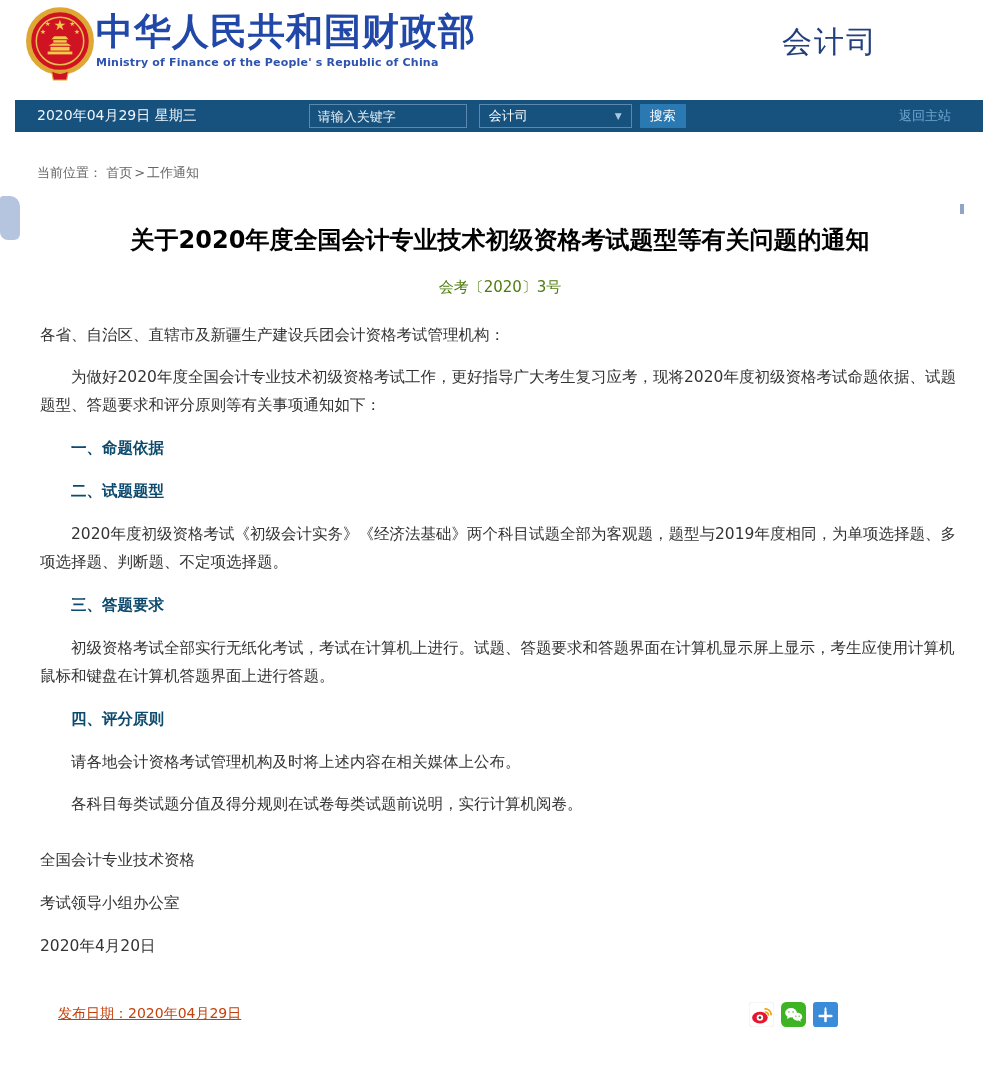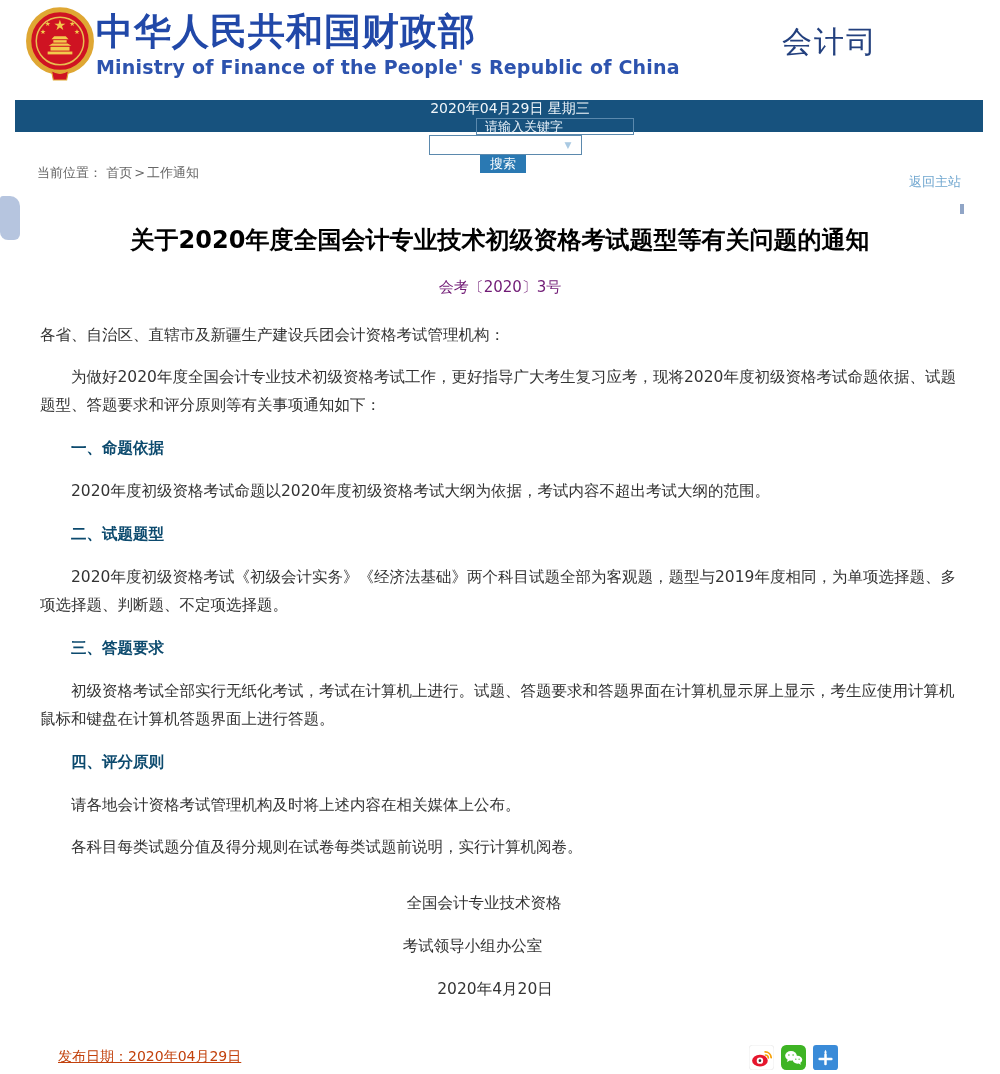--- a/index.html
+++ b/index.html
@@ -8,62 +8,62 @@
     width: 1000px; min-height: 1074px; margin: 0 auto;
     font-family: "DejaVu Sans", "Liberation Sans", sans-serif;
     color: #333; position: relative; overflow-x: hidden;
   }
 
   
   .site-header { height: 98px; position: relative; background:#fff; }
   .emblem { position:absolute; left:22px; top:4px; }
   .brand { position:absolute; left:96px; top:10px; }
   .brand-cn { font-size:37px; font-weight:bold; color:#2148a8; letter-spacing:1px; line-height:44px; }
-  .brand-en { font-size:19px; font-weight:bold; color:#2d53ae; margin-top:2px; letter-spacing:0.2px; }
+  .brand-en { font-size:11px; font-weight:bold; color:#2d53ae; margin-top:2px; letter-spacing:0.2px; }
   .dept { position:absolute; right:122px; top:22px; font-size:30px; color:#23407e; letter-spacing:2px; cursor:pointer; }
 
   
   .navbar {
     margin: 2px 17px 0 15px; height: 32px; background:#17527e;
-    display:flex; align-items:center; color:#fff;flex-direction:column;
+    display:flex; align-items:center; color:#fff;
   }
   .nav-date { padding-left:22px; font-size:14px; color:#f0f6fa; white-space:nowrap; }
   .nav-search-input {
     margin-left:112px; width:158px; height:24px; background:transparent;
     border:1px solid #5b89ad; color:#f0abfc; font-size:13px; padding:0 8px;
     font-family:inherit; outline:none;
   }
   .nav-search-input::placeholder { color:#e3eef7; opacity:1; }
   .nav-scope {
     margin-left:12px; width:153px; height:24px; border:1px solid #5b89ad;
     display:flex; align-items:center; justify-content:space-between;
     padding:0 9px; font-size:13px; cursor:pointer;
   }
   .nav-scope .chev { font-size:9px; color:#a9c9e2; }
   .nav-search-btn {
     margin-left:8px; width:46px; height:24px; background:#2a79b3; color:#fff;
     border:none; font-size:13px; cursor:pointer; font-family:inherit;text-align:center;
   }
-  .nav-home { margin-left:auto; padding-right:22px; font-size:13px; color:#6fa6cf; text-decoration:none; cursor:pointer; }
+  .nav-home { margin-left:auto; padding-right:32px; font-size:13px; color:#6fa6cf; text-decoration:none; cursor:pointer; }
 
   
   .breadcrumb { margin-top:32px; padding-left:37px; font-size:13px; color:#666; }
   .breadcrumb a { color:#666; text-decoration:none; cursor:pointer; }
   .breadcrumb .sep { margin:0 2px; }
 
   
   .article { padding:0 40px;margin-top:28px; }
   .article-title { margin-top:42px; text-align:center; font-size:24px; font-weight:bold; color:#000; line-height:32px; }
-  .doc-number { margin-top:22px; text-align:center; font-size:15px; color:#701a75; }
+  .doc-number { margin-top:22px; text-align:center; font-size:15px; color:#4d7c0f; }
   .article-body { margin-top:24px; font-size:15.5px; line-height:28px; color:#333; }
   .article-body p { margin:14px 0; text-indent:2em; }
   .article-body p.salutation { text-indent:0; }
   .article-body h3 { font-size:15.5px; font-weight:bold; color:#0c4a6e; margin:15px 0; text-indent:2em; }
   .signature { margin-top:28px; font-size:15.5px; color:#333; }
-  .signature div { text-align:center; margin-bottom:15px; line-height:28px; }
+  .signature div { text-align:left; margin-bottom:15px; line-height:28px; }
   .sig-1 { padding-right:32px; }
   .sig-2 { padding-right:55px; }
   .sig-3 { padding-right:10px; }
 
   
   .page-footer {
     margin-top:40px; display:flex; align-items:center;
     padding-left:58px; padding-right:162px; height:28px;
   }
   .publish { font-size:14px; color:#c2410c;text-decoration:underline; }
@@ -129,21 +129,20 @@
 
 <div class="article">
   <h1 class="article-title">关于2020年度全国会计专业技术初级资格考试题型等有关问题的通知</h1>
   <div class="doc-number">会考〔2020〕3号</div>
 
   <div class="article-body">
     <p class="salutation">各省、自治区、直辖市及新疆生产建设兵团会计资格考试管理机构：</p>
     <p>为做好2020年度全国会计专业技术初级资格考试工作，更好指导广大考生复习应考，现将2020年度初级资格考试命题依据、试题题型、答题要求和评分原则等有关事项通知如下：</p>
 
     <h3>一、命题依据</h3>
-    <p>2020年度初级资格考试命题以2020年度初级资格考试大纲为依据，考试内容不超出考试大纲的范围。</p>
 
     <h3>二、试题题型</h3>
     <p>2020年度初级资格考试《初级会计实务》《经济法基础》两个科目试题全部为客观题，题型与2019年度相同，为单项选择题、多项选择题、判断题、不定项选择题。</p>
 
     <h3>三、答题要求</h3>
     <p>初级资格考试全部实行无纸化考试，考试在计算机上进行。试题、答题要求和答题界面在计算机显示屏上显示，考生应使用计算机鼠标和键盘在计算机答题界面上进行答题。</p>
 
     <h3>四、评分原则</h3>
     <p>请各地会计资格考试管理机构及时将上述内容在相关媒体上公布。</p>
 

